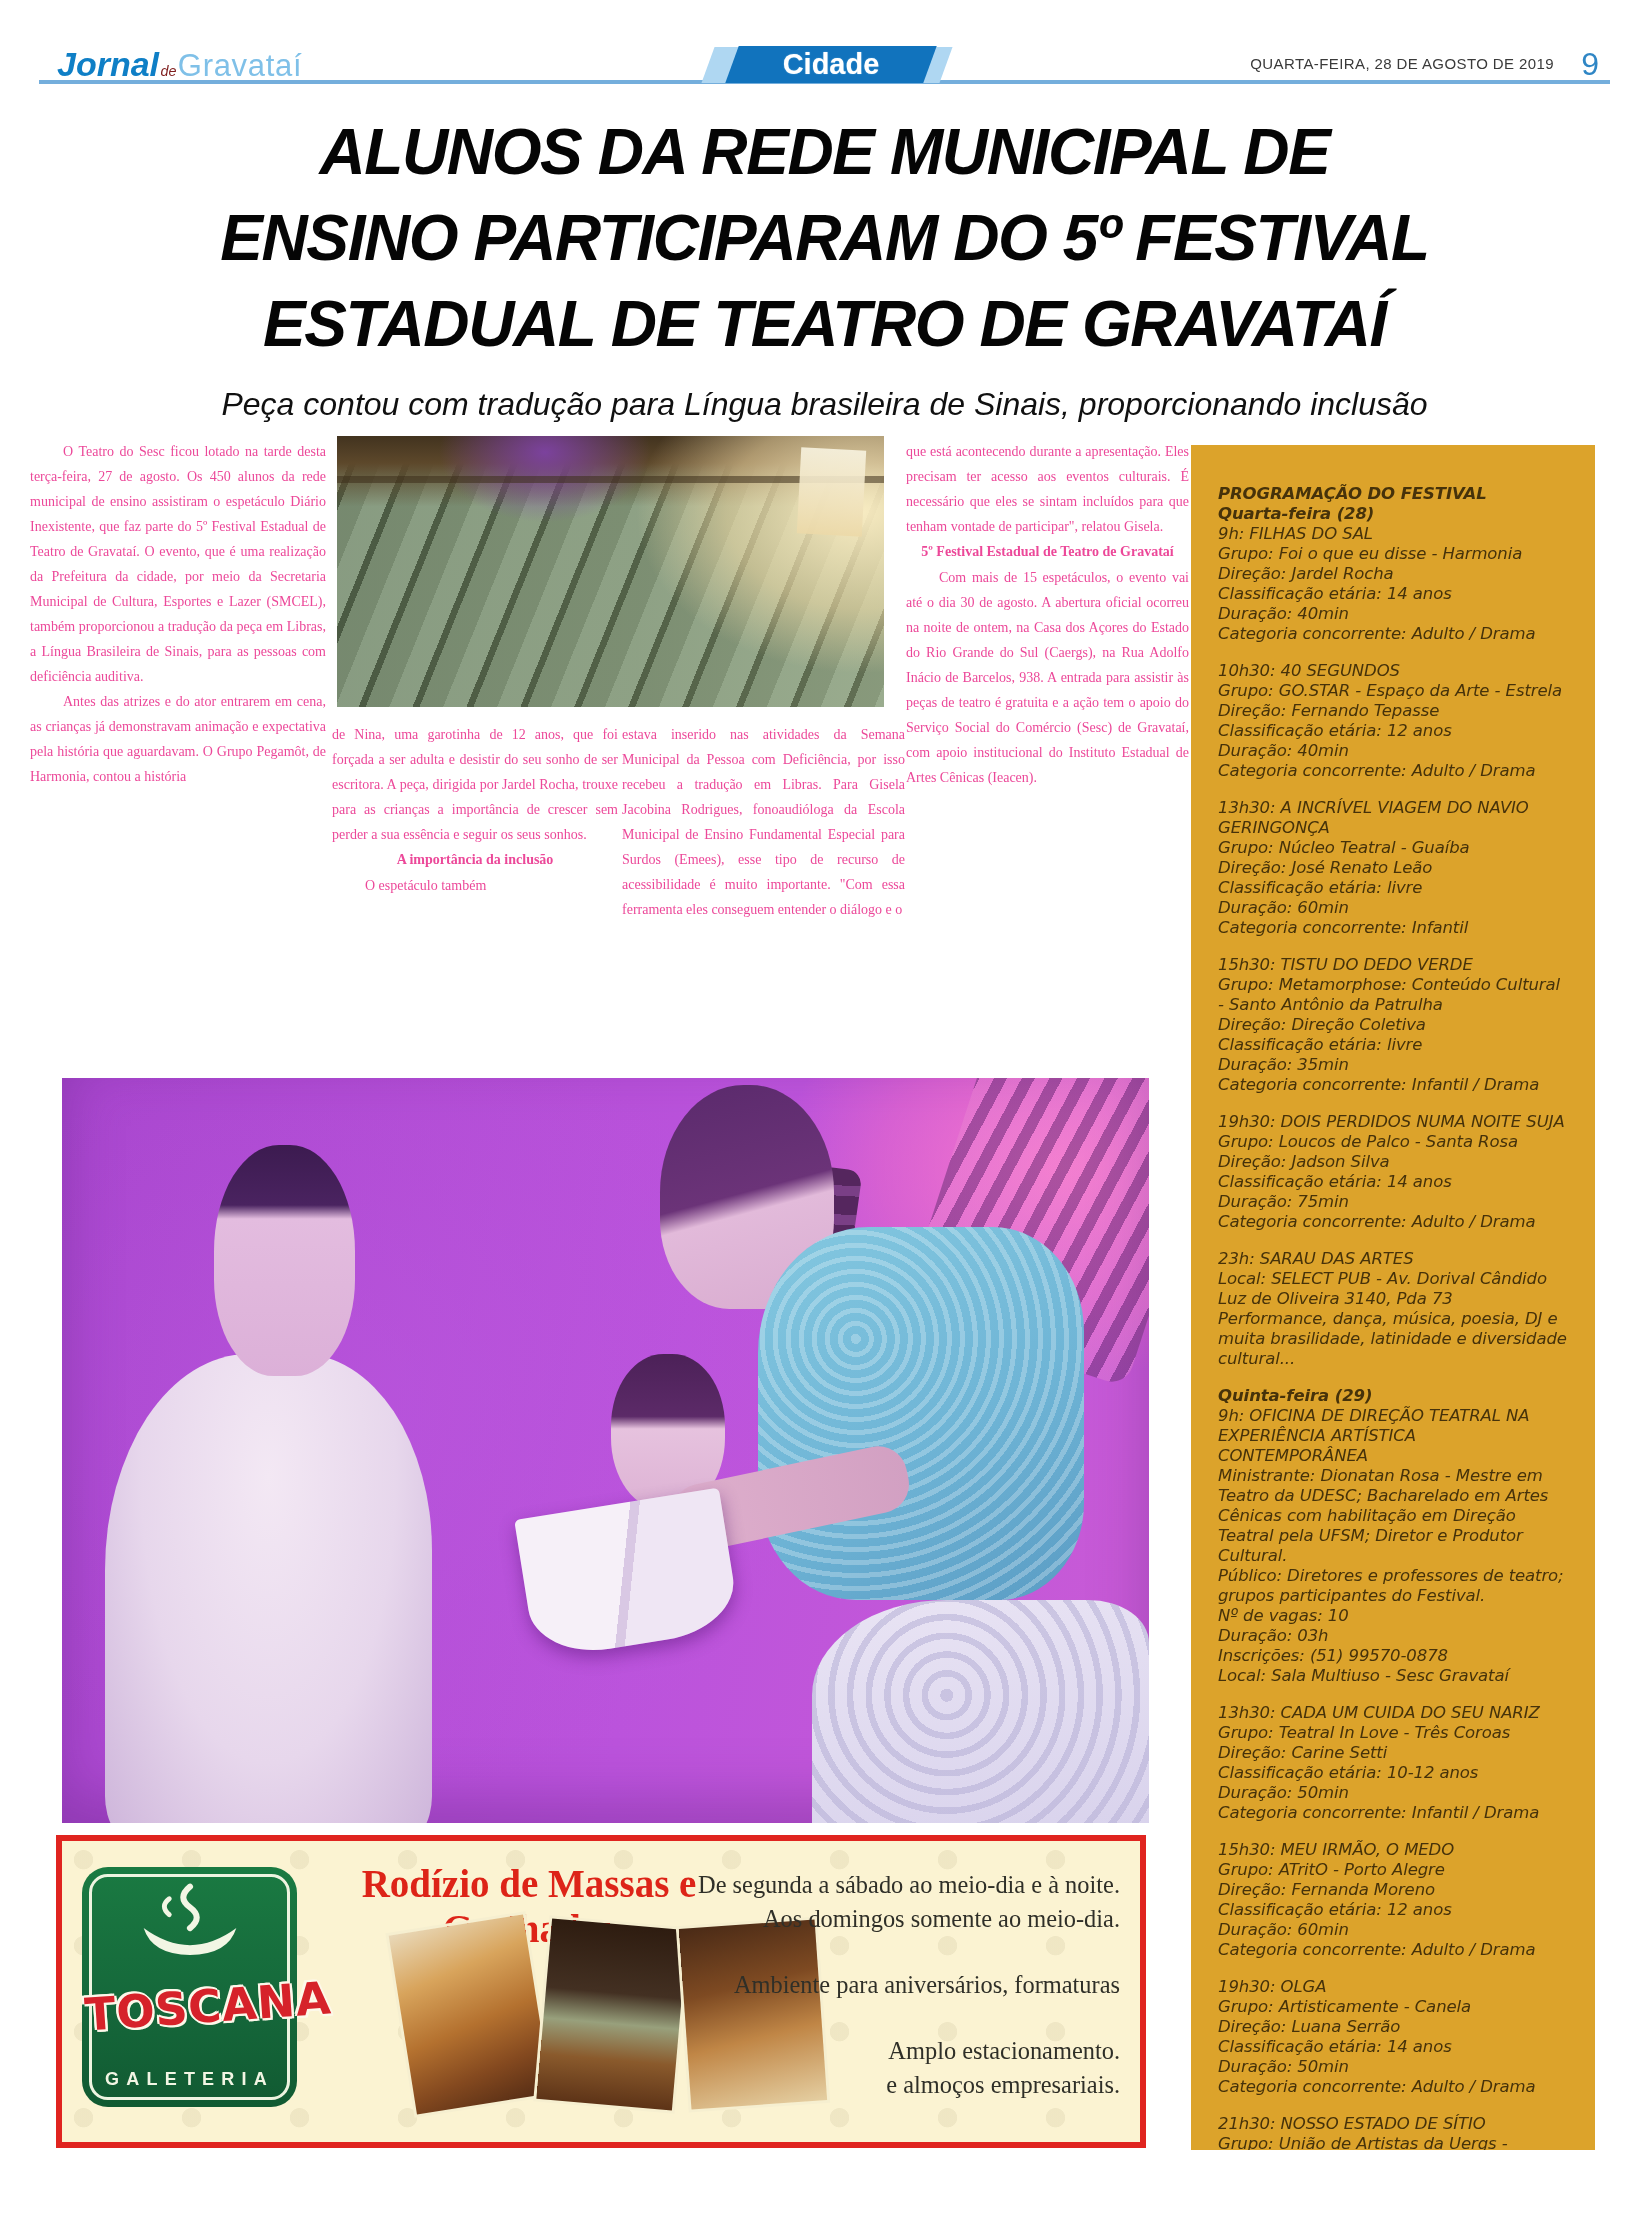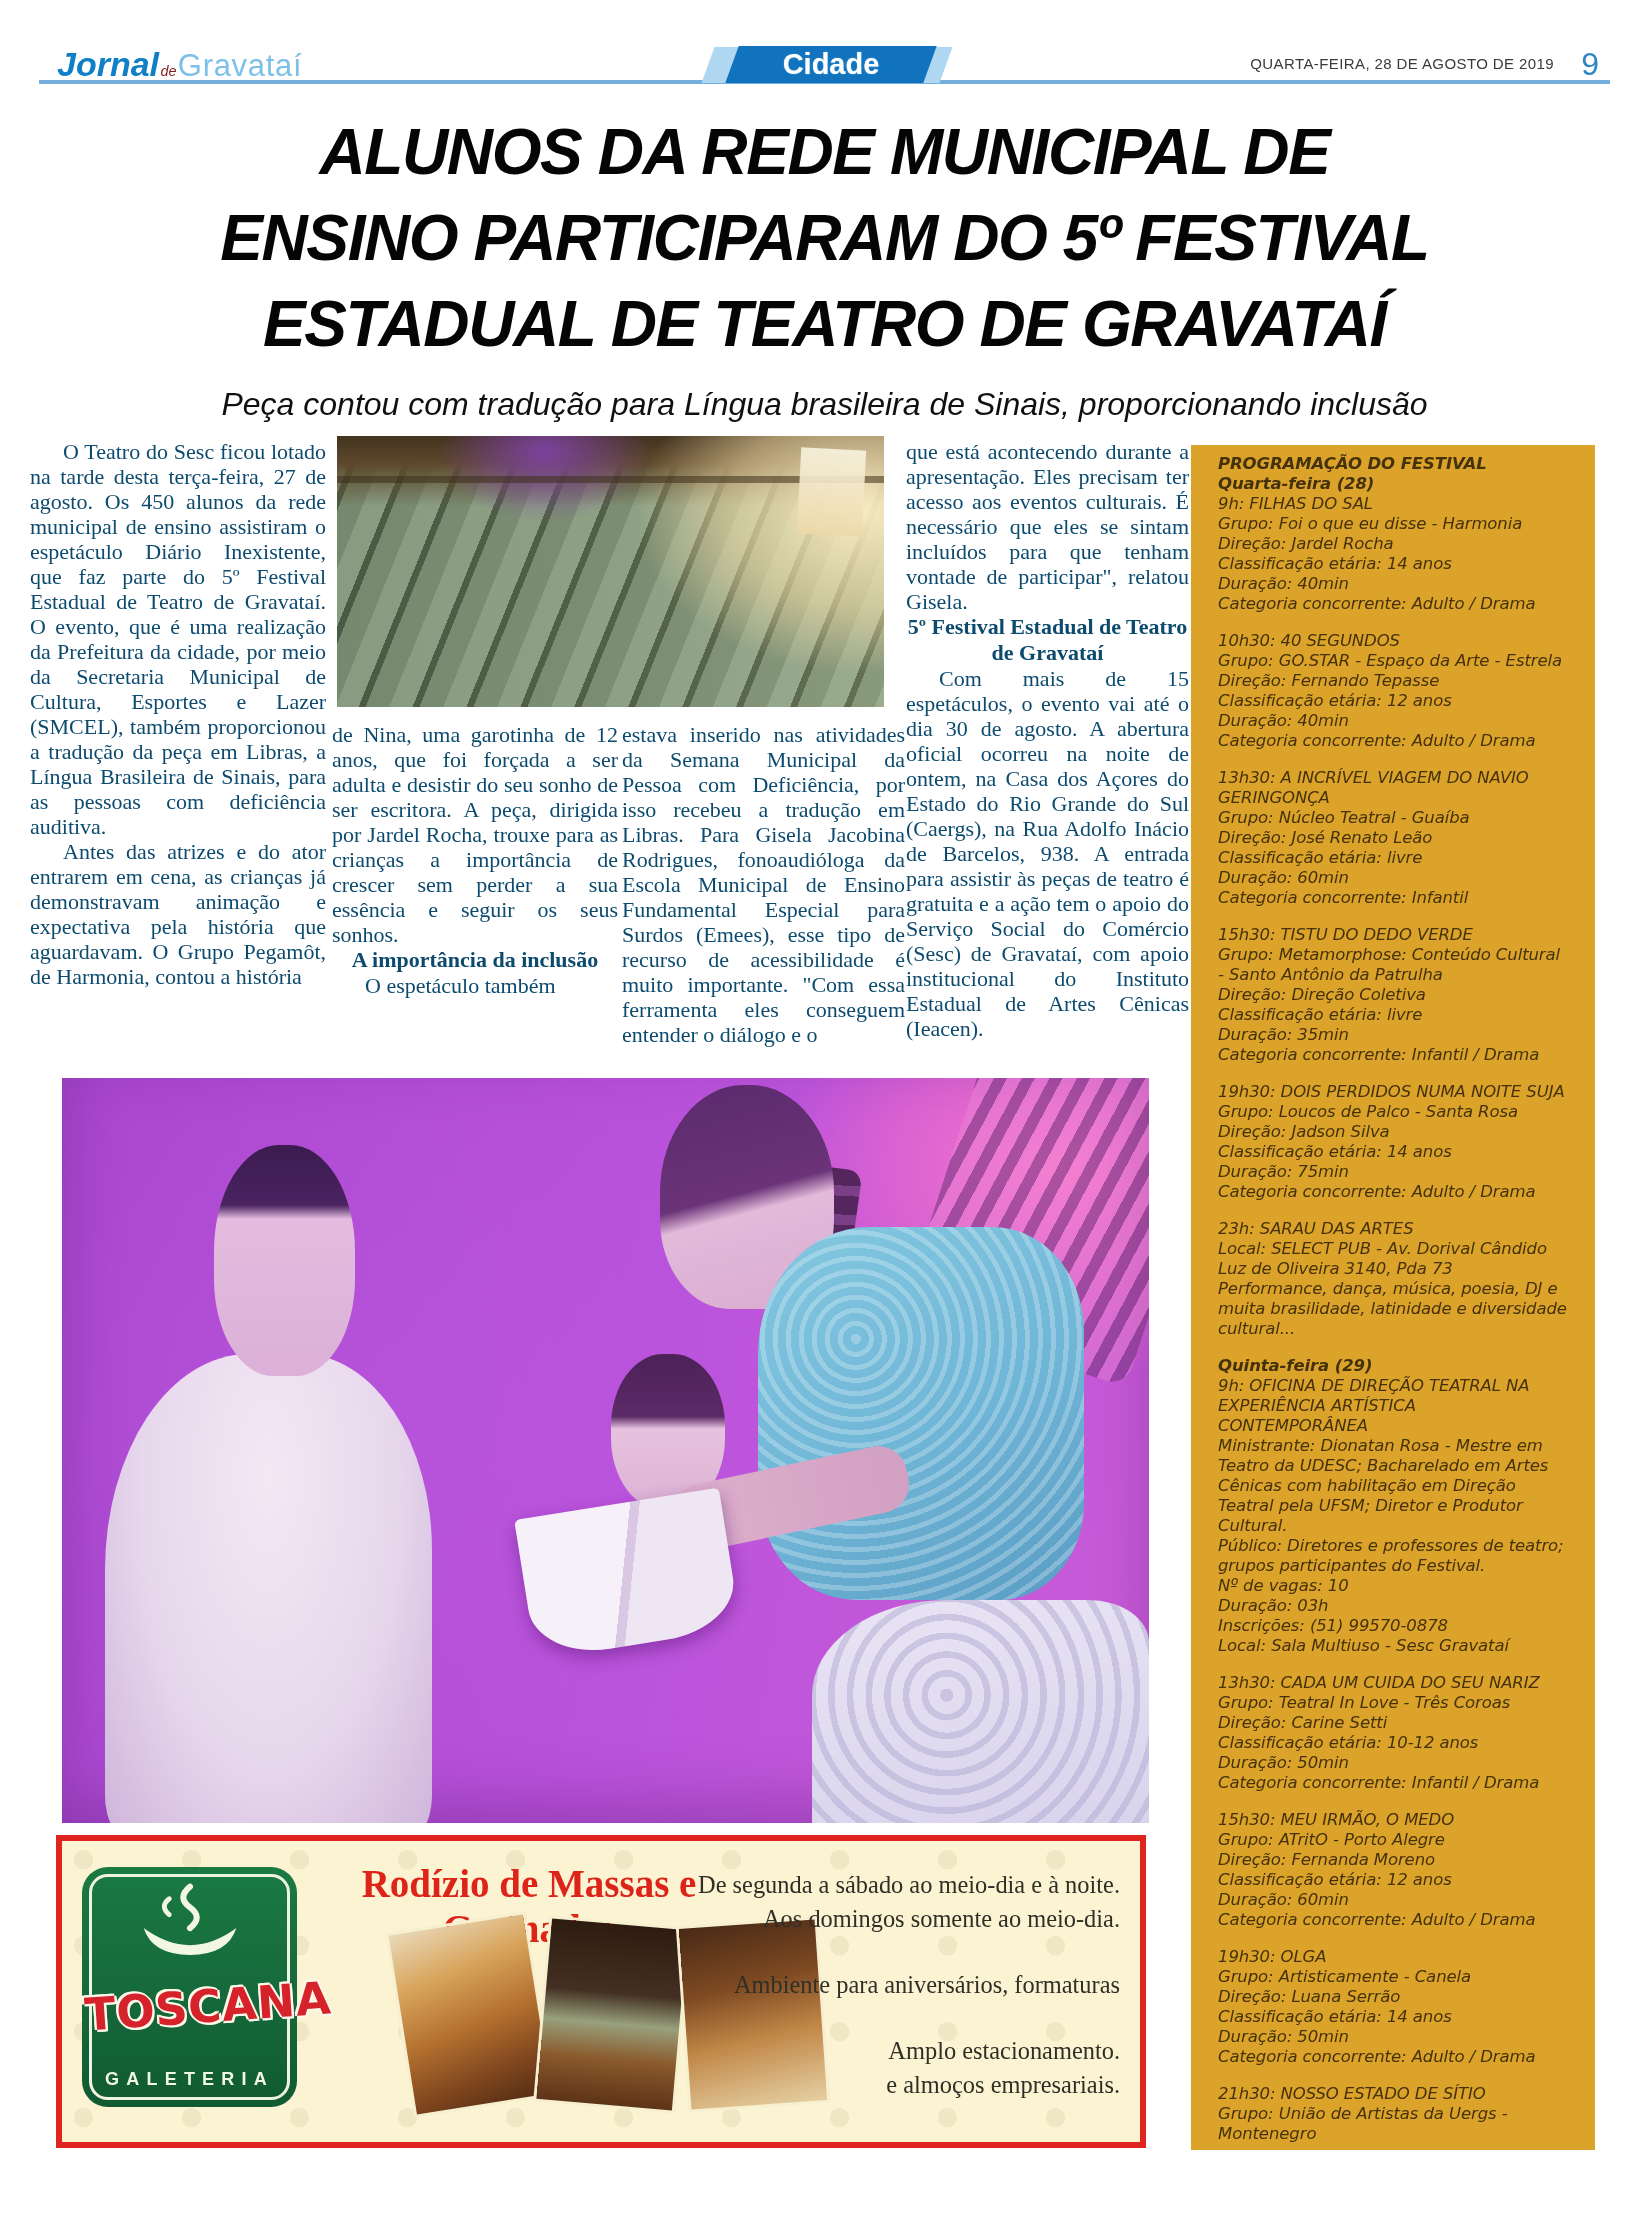--- a/index.html
+++ b/index.html
@@ -61,22 +61,22 @@
     font-size: 32px; color: #101010; text-align: center;
   }
   .photo-credit {
     position: absolute; left: 337px; top: 413px; width: 545px;
     font-family: "Liberation Sans", sans-serif; font-style: italic; font-weight: bold;
     font-size: 16.5px; color: #111; text-align: right; margin-top: 31px;
   }
 
   
   .col {
-    position: absolute; font-size: 22px; line-height: 25px;
-    text-align: justify; color: #0c4a6e;
+    position: absolute; font-size: 14px; line-height: 25px;
+    text-align: justify; color: #ec4899;
   }
   .col p { margin: 0; }
   .indent { text-indent: 33px; }
   .col-heading {
     font-weight: bold; text-align: center; margin-top: 20px;
     line-height: 26px;
   }
   #col1 { left: 30px;  top: 439px;  width: 296px; max-height: 636px; overflow: hidden; }
   #col2 { left: 332px; top: 722px; width: 286px; max-height: 353px; overflow: hidden; }
   #col3 { left: 622px; top: 722px; width: 283px; max-height: 353px; overflow: hidden; }
@@ -224,21 +224,21 @@
     position: absolute; left: 0; right: 10px; bottom: 10px; height: 46px;
     background: #167b3d;
     font-family: "Liberation Sans", sans-serif; font-weight: bold;
     font-size: 22px; line-height: 46px; letter-spacing: 0.4px;
     color: #cbedd6; text-align: center;
   }
 
   
   .sidebar {
     position: absolute; left: 1191px; top: 445px; width: 404px; height: 1705px;
-    background: #dca32b; padding: 9px 27px; overflow: hidden;
+    background: #dca32b; padding: 39px 27px; overflow: hidden;
   }
   .sb-line {
     font-family: "DejaVu Sans", sans-serif; font-style: italic;
     font-size: 16.5px; line-height: 20px; letter-spacing: -0.1px;
     color: #46320a;
   }
   .sb-line.b { font-weight: bold; }
   .sb-line.mt { margin-top: 17px; }
 </style>
 </head>

